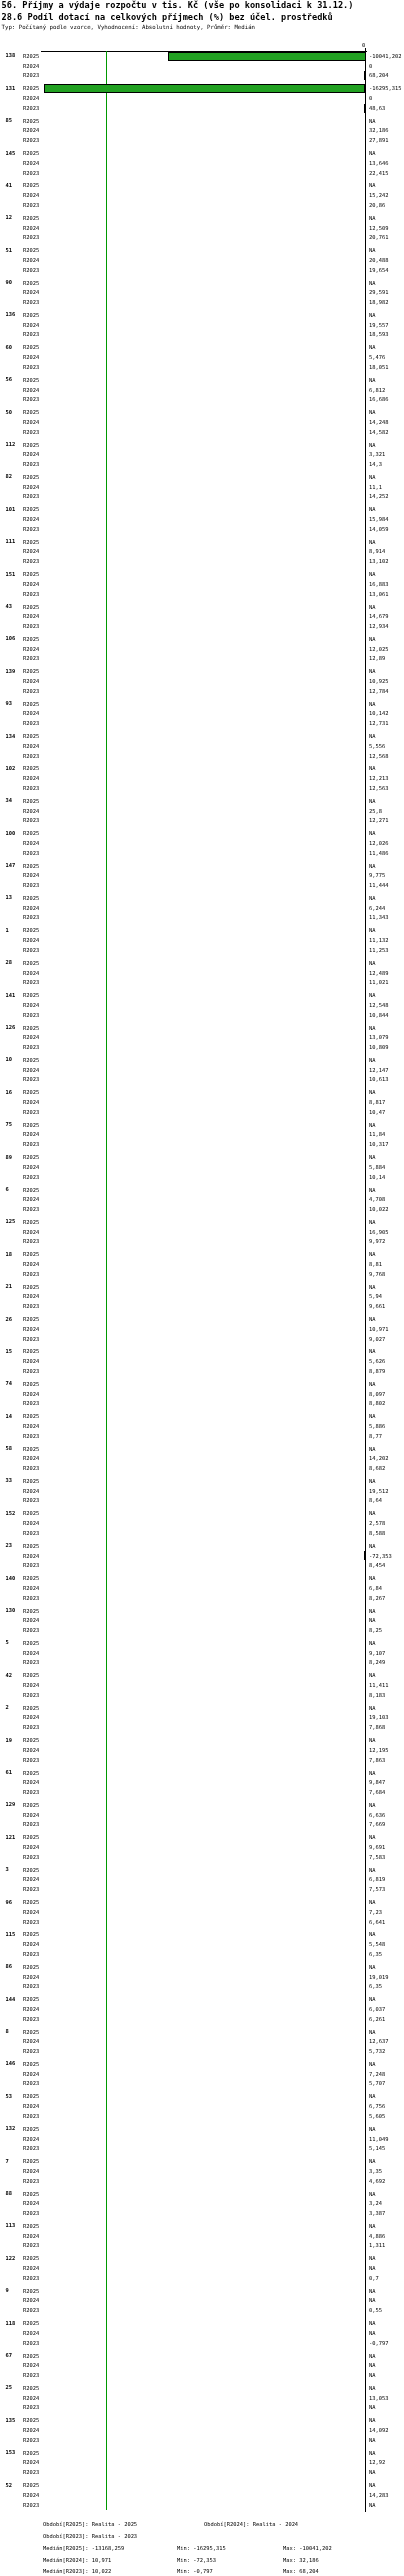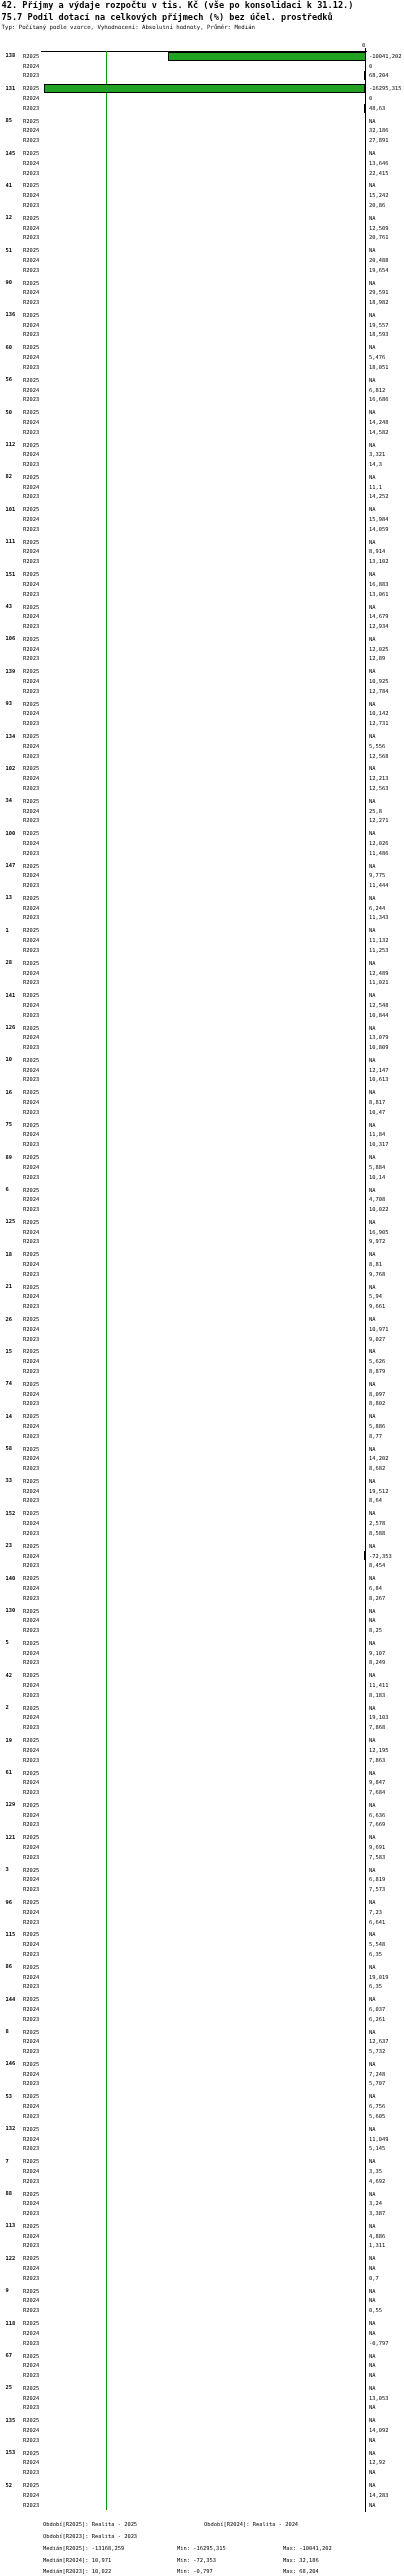--- a/index.html
+++ b/index.html
@@ -13,22 +13,22 @@
   .rule{position:absolute;background:#000;}
   .axis{position:absolute;background:#000;width:1.1px;}
   .medline{position:absolute;width:0.5px;}
   .bar{position:absolute;box-sizing:border-box;border:0.5px solid #000;height:8.6px;}
   .zero{font-size:5.4px;line-height:6.5px;}
 </style>
 </head>
 <body>
 
 <div class="screen">
-  <div class="abs title" style="left:1.6px;top:1.1px;">42. Příjmy a výdaje rozpočtu v tis. Kč (vše po konsolidaci k 31.12.)</div>
-  <div class="abs title" style="left:1.6px;top:13px;">75.7 Podíl dotací na celkových příjmech (%) bez účel. prostředků</div>
+  <div class="abs title" style="left:1.6px;top:1.1px;">56. Příjmy a výdaje rozpočtu v tis. Kč (vše po konsolidaci k 31.12.)</div>
+  <div class="abs title" style="left:1.6px;top:13px;">28.6 Podíl dotací na celkových příjmech (%) bez účel. prostředků</div>
   <div class="abs meta" style="left:1.6px;top:24px;">Typ: Počítaný podle vzorce, Vyhodnocení: Absolutní hodnoty, Průměr: Medián</div>
 
   <div class="abs zero" style="left:362px;top:42px;">0</div>
 
   <div class="rule" style="left:41px;top:51px;width:326px;height:0.5px;"></div>
   <div class="axis" style="left:365px;top:48px;height:2464px;"></div>
   <div class="medline" id="median-line" style="left: 106px; top: 51px; height: 2459px; background: rgb(0, 153, 0);"></div>
 
   <div id="plot-area">
       <div>

